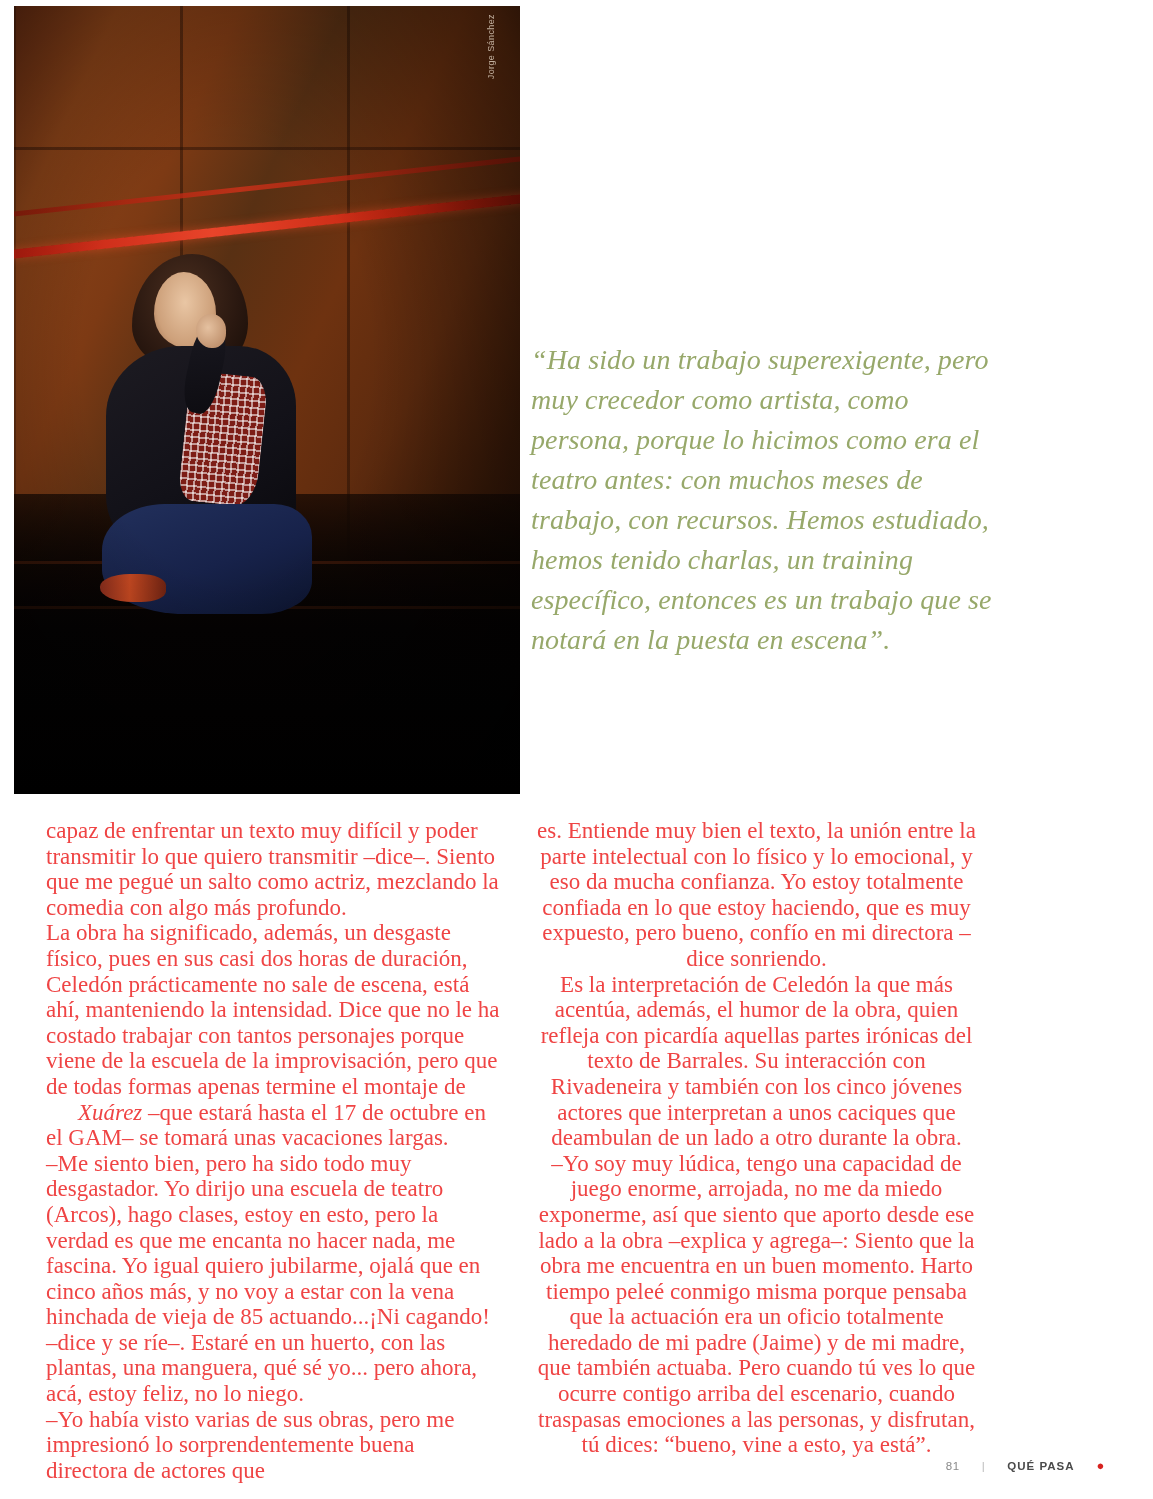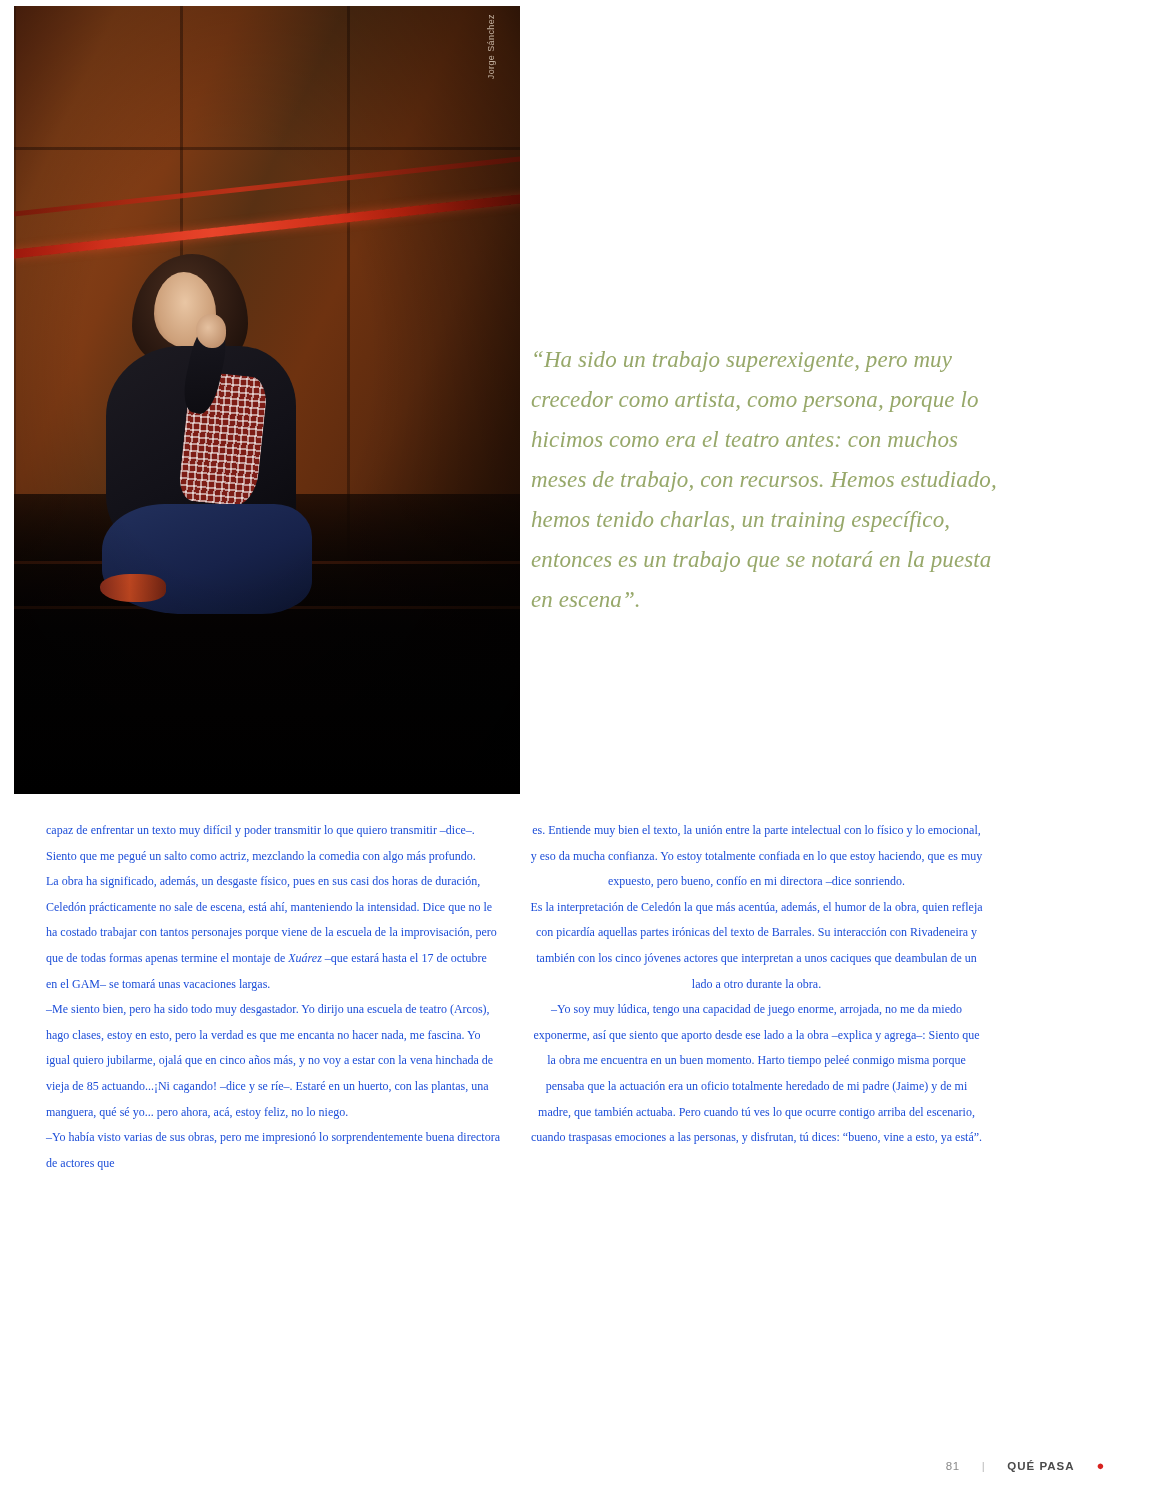--- a/index.html
+++ b/index.html
@@ -168,41 +168,41 @@
   }
 
   
   #pullquote {
     position: absolute;
     left: 531px;
     top: 340px;
     width: 470px;
     font-family: "Liberation Serif", serif;
     font-style: italic;
-    font-size: 23px;
+    font-size: 28px;
     line-height: 40px;
     color: #97a86a;
     letter-spacing: .1px;
   }
 
   
   .col {
     position: absolute;
     top: 818px;
     width: 455px;
-    font-size: 12px;
+    font-size: 23px;
     line-height: 25.6px;
     text-align: left;
-    color: #1d4ed8;
+    color: #ef4444;
   }
   #col-left { left: 46px; }
   #col-right { left: 529px; text-align: center; }
   .col p { margin: 0; }
   .col p + p { margin-top: 0px; }
-  .col em { font-style: italic; }
+  .col em { font-style: italic; margin-left: 32px; }
 
   .end-dot {
     display: inline-block;
     width: 10px;
     height: 10px;
     border-radius: 50%;
     background: #d7221f;
     margin-left: 5px;
     vertical-align: baseline;
   }

